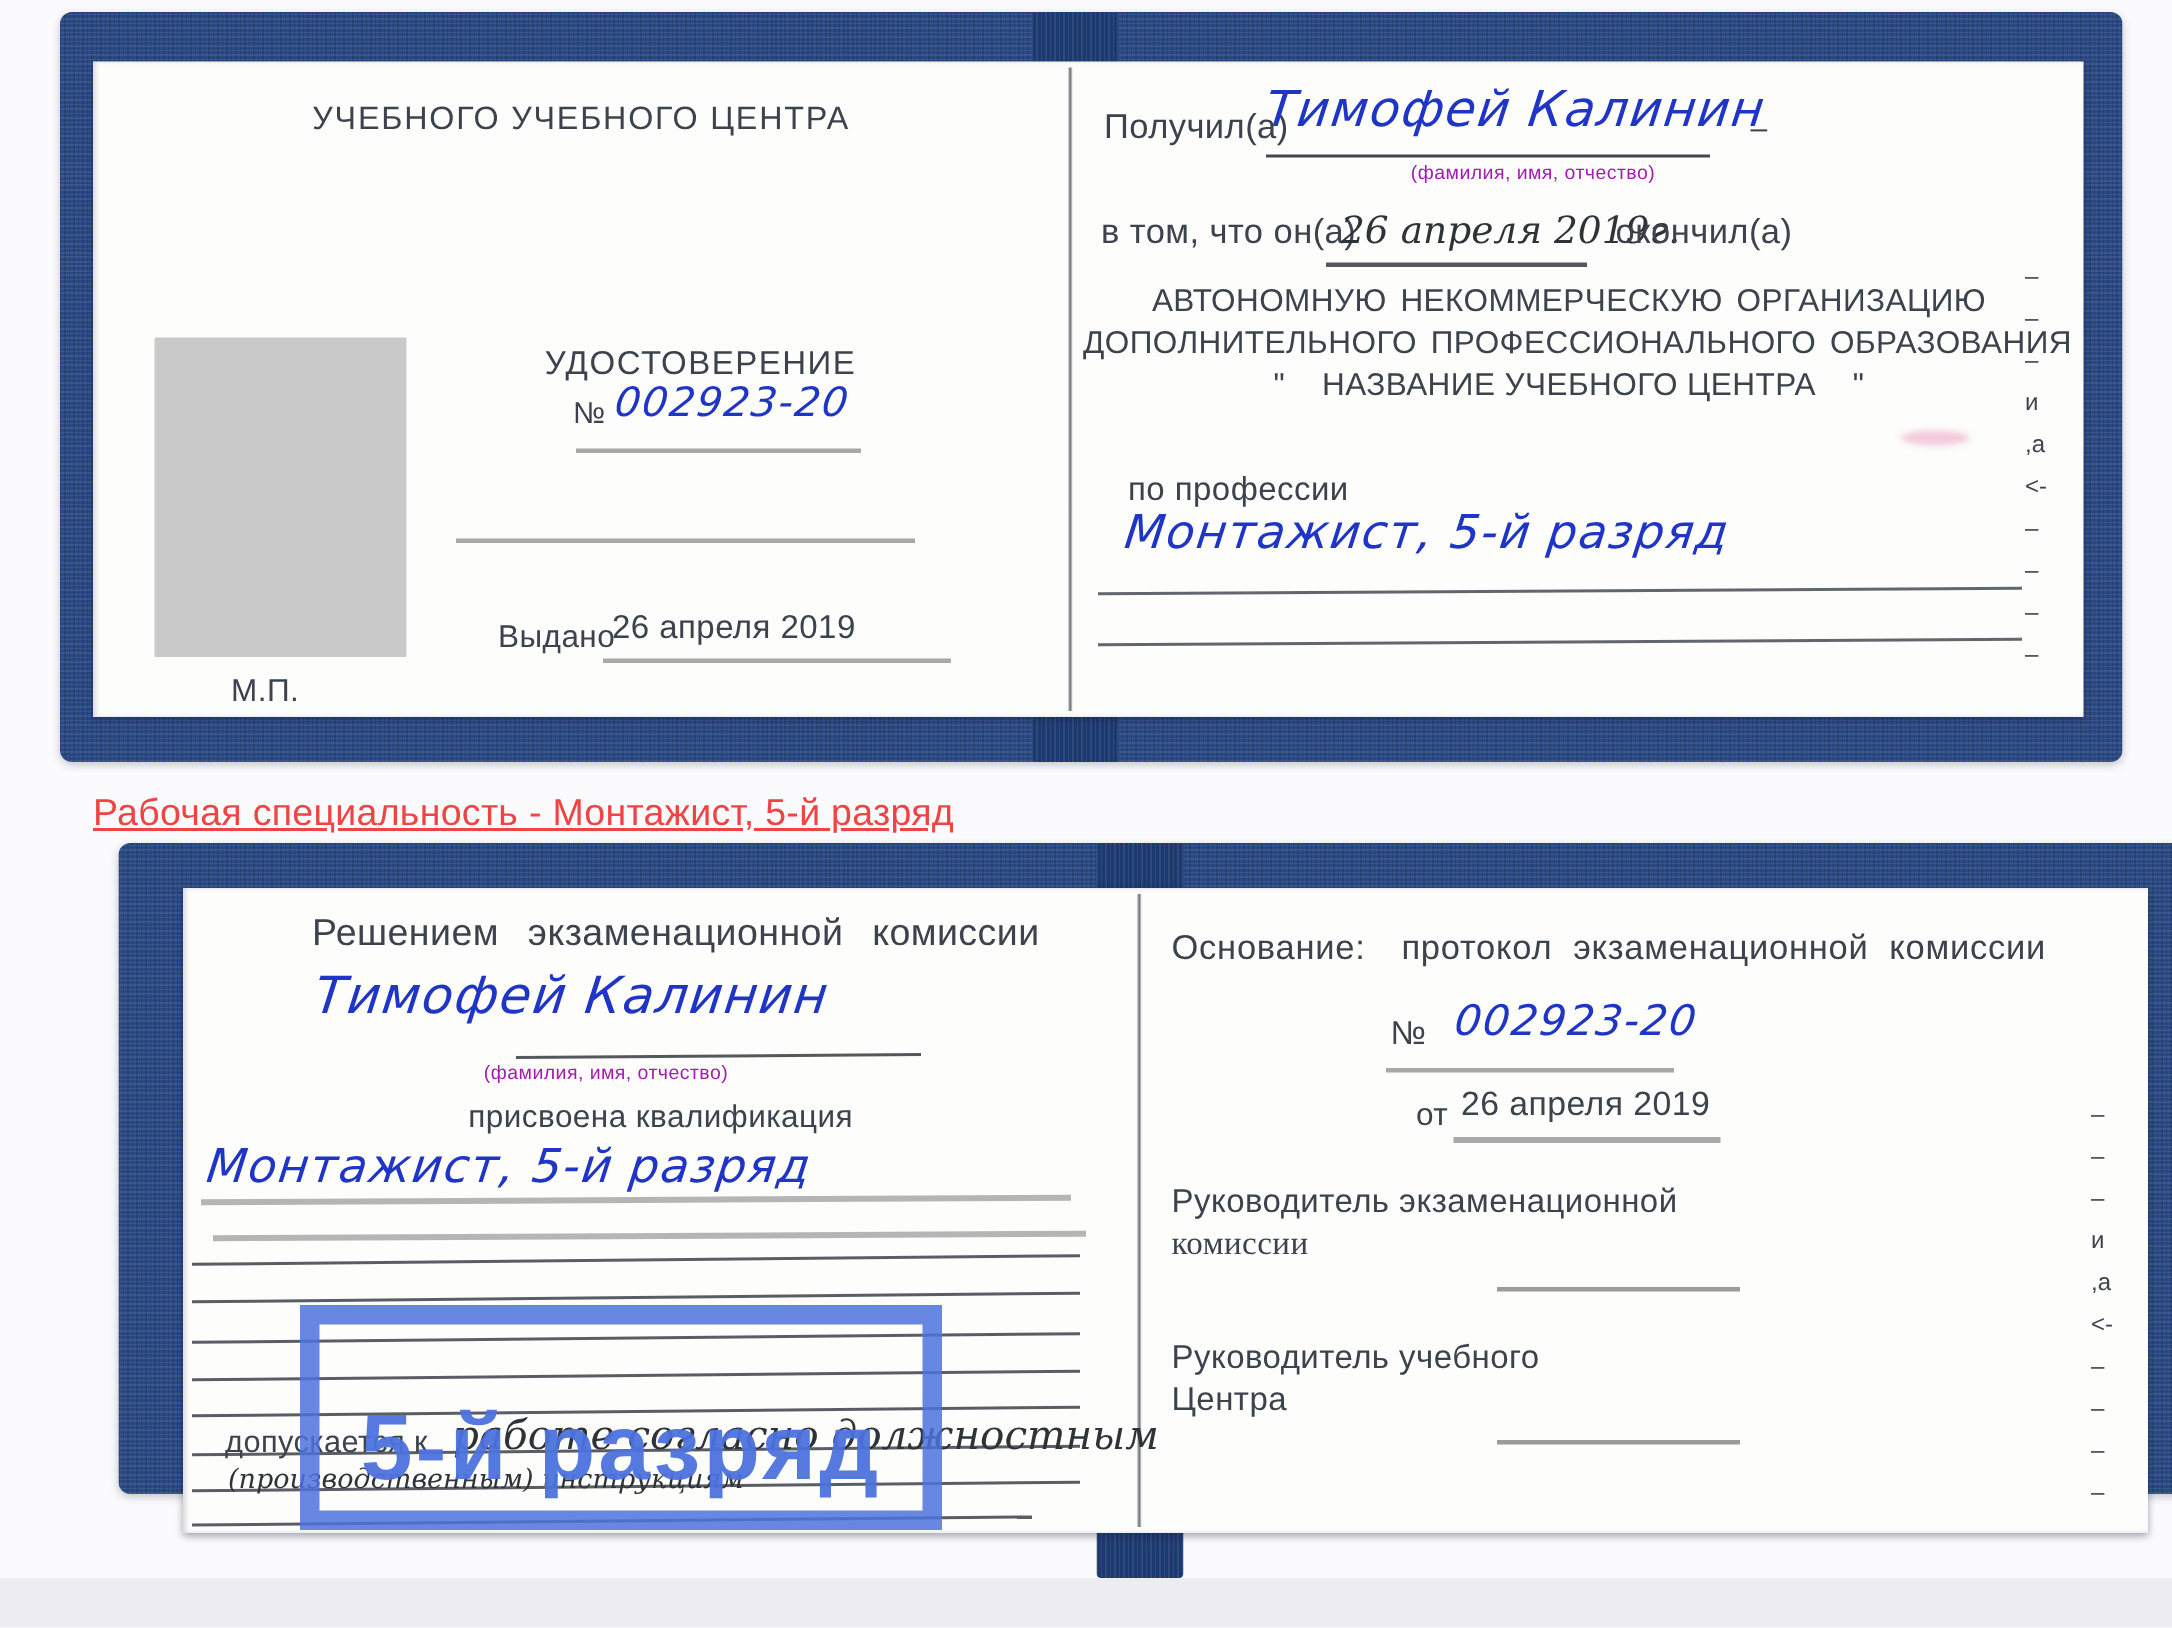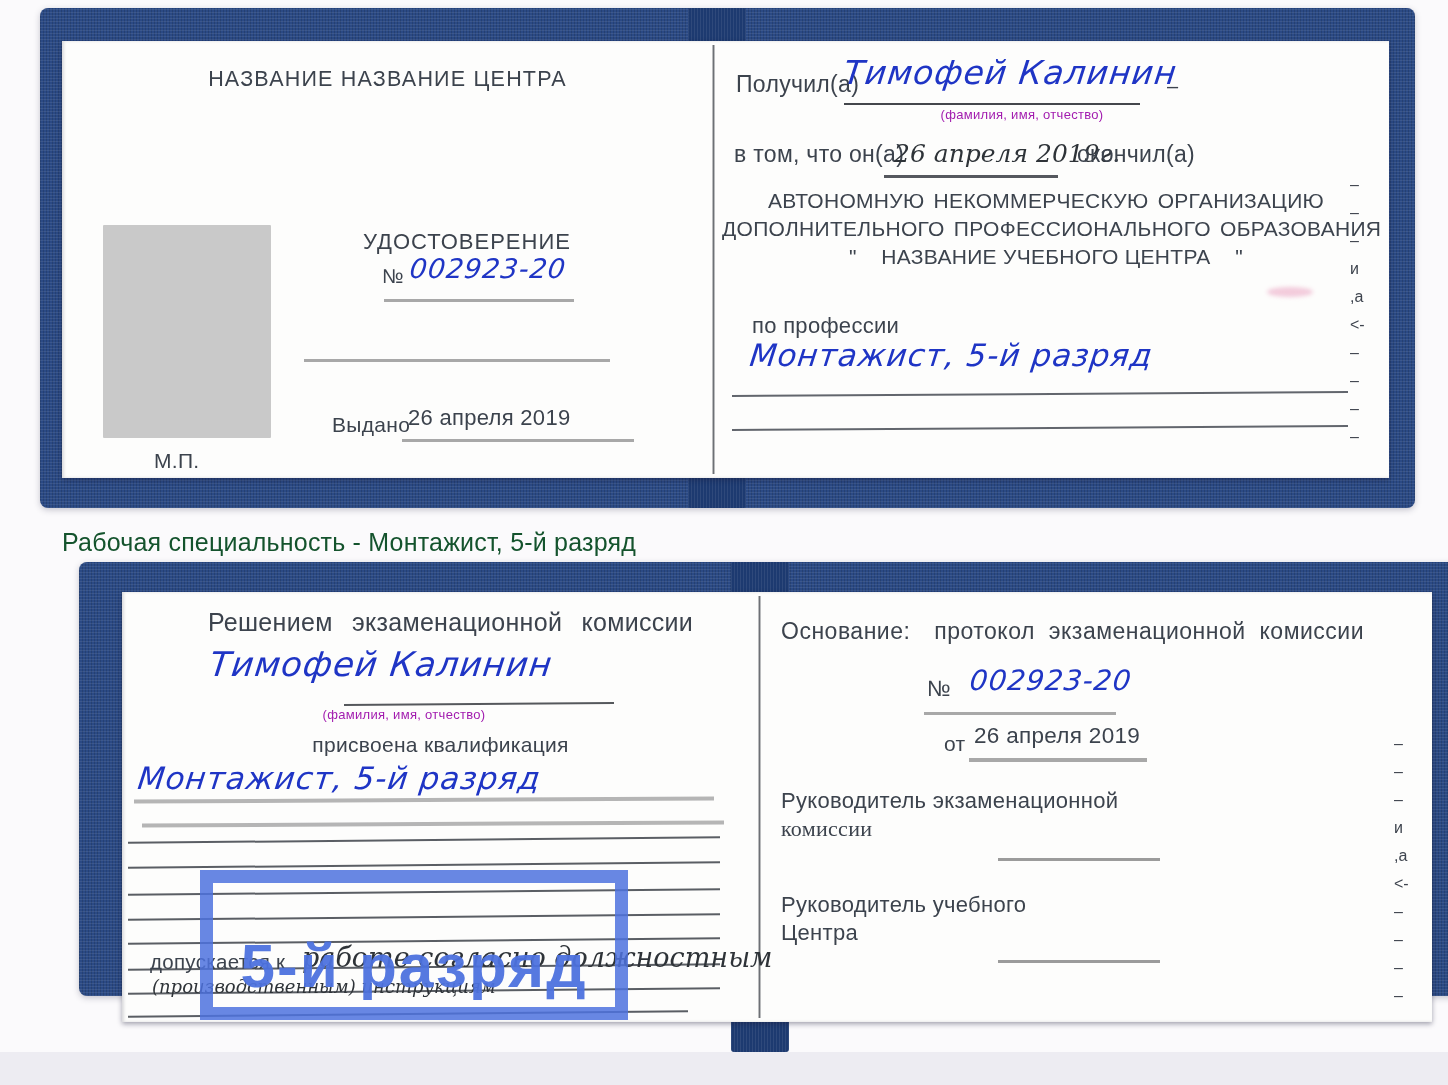--- a/index.html
+++ b/index.html
@@ -70,37 +70,37 @@
     border:13px solid rgba(77,114,222,.85);
     display:flex;align-items:flex-end;justify-content:center;
     padding-bottom:6px;box-sizing:border-box;
   }
   .stamp-text{
     font-size:62px;font-weight:bold;letter-spacing:2px;
     color:rgba(77,114,222,.95);white-space:nowrap;
   }
   .caption{
     position:absolute;left:62px;top:528px;
-    font-size:25px;color:#14532d;letter-spacing:.2px;white-space:nowrap;
+    font-size:25px;color:#ef4444;letter-spacing:.2px;white-space:nowrap;text-decoration:underline;
   }
 </style>
 </head>
 <body>
 
 <div id="screen">
   <div class="bottom-margin"></div>
 
   <div class="cover" style="left:40px;top:8px;width:1375px;height:500px;">
     <div class="tab" style="left:648px;top:0;"></div>
     <div class="tab" style="left:648px;top:464px;"></div>
 
     <div class="paper" style="left:22px;top:33px;width:1327px;height:437px;">
       <div class="fold" style="left:650px;"></div>
 
-      <div class="print center" style="left:0;top:26px;width:651px;font-size:21.5px;letter-spacing:1.2px;">НАЗВАНИЕ НАЗВАНИЕ ЦЕНТРА</div>
+      <div class="print center" style="left:0;top:26px;width:651px;font-size:21.5px;letter-spacing:1.2px;">УЧЕБНОГО УЧЕБНОГО ЦЕНТРА</div>
       <div class="photo" style="left:41px;top:184px;width:168px;height:213px;"></div>
       <div class="print" style="left:92px;top:408px;font-size:21px;">М.П.</div>
       <div class="print center" style="left:250px;top:188px;width:310px;font-size:22px;letter-spacing:1px;">УДОСТОВЕРЕНИЕ</div>
       <div class="print" style="left:320px;top:224px;font-size:20px;">№</div>
       <span class="hand hand-abs" style="left:348px;top:212px;font-size:27px;">002923-20</span>
       <div class="hline" style="left:322px;top:258px;width:190px;height:3px;"></div>
       <div class="hline" style="left:242px;top:318px;width:306px;height:3px;"></div>
       <div class="print" style="left:270px;top:372px;font-size:21px;">Выдано</div>
       <div class="print" style="left:346px;top:364px;font-size:22px;">26 апреля 2019</div>
       <div class="hline" style="left:340px;top:398px;width:232px;height:3px;"></div>

